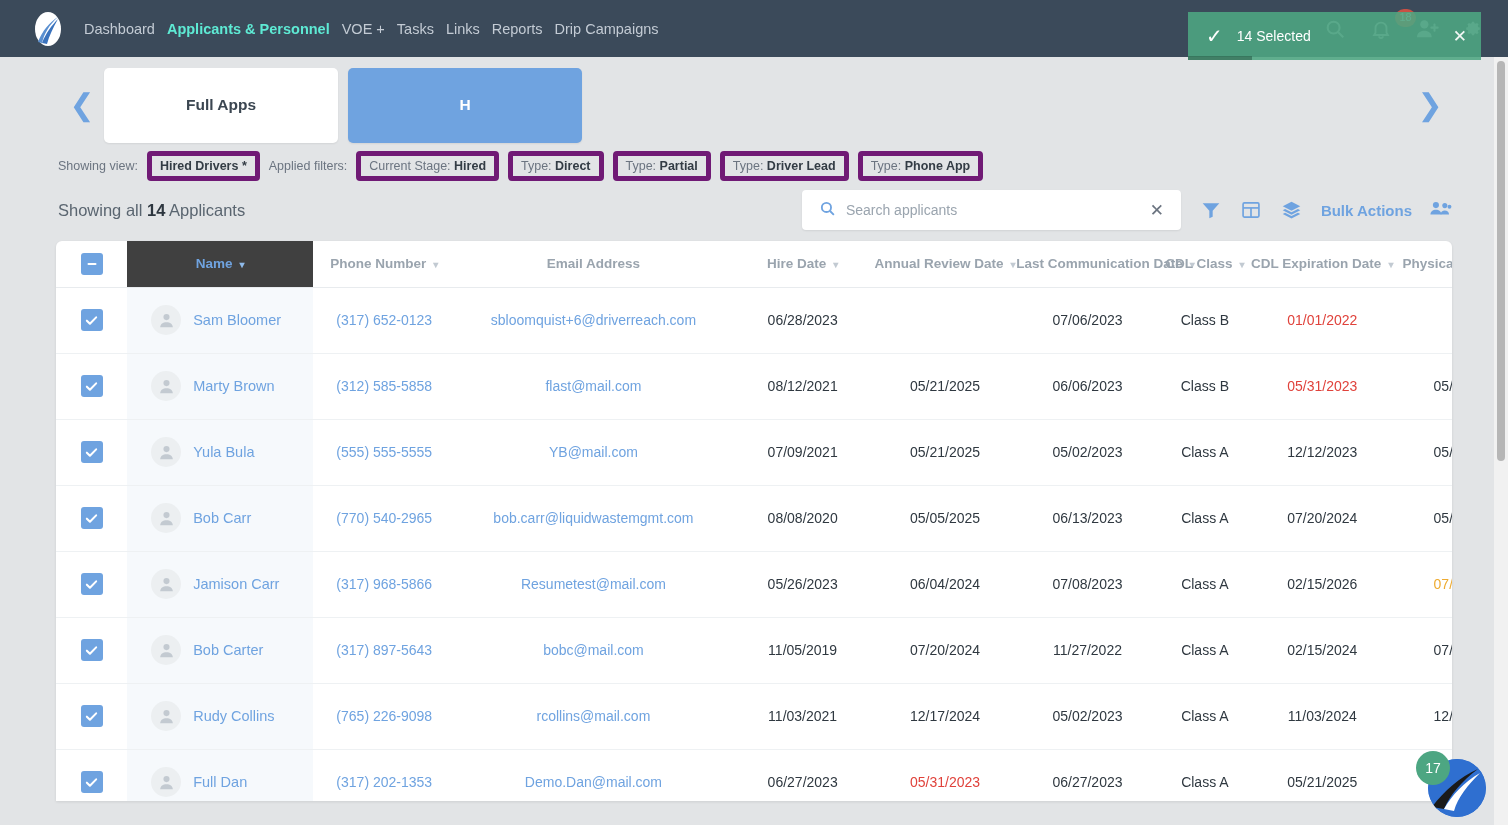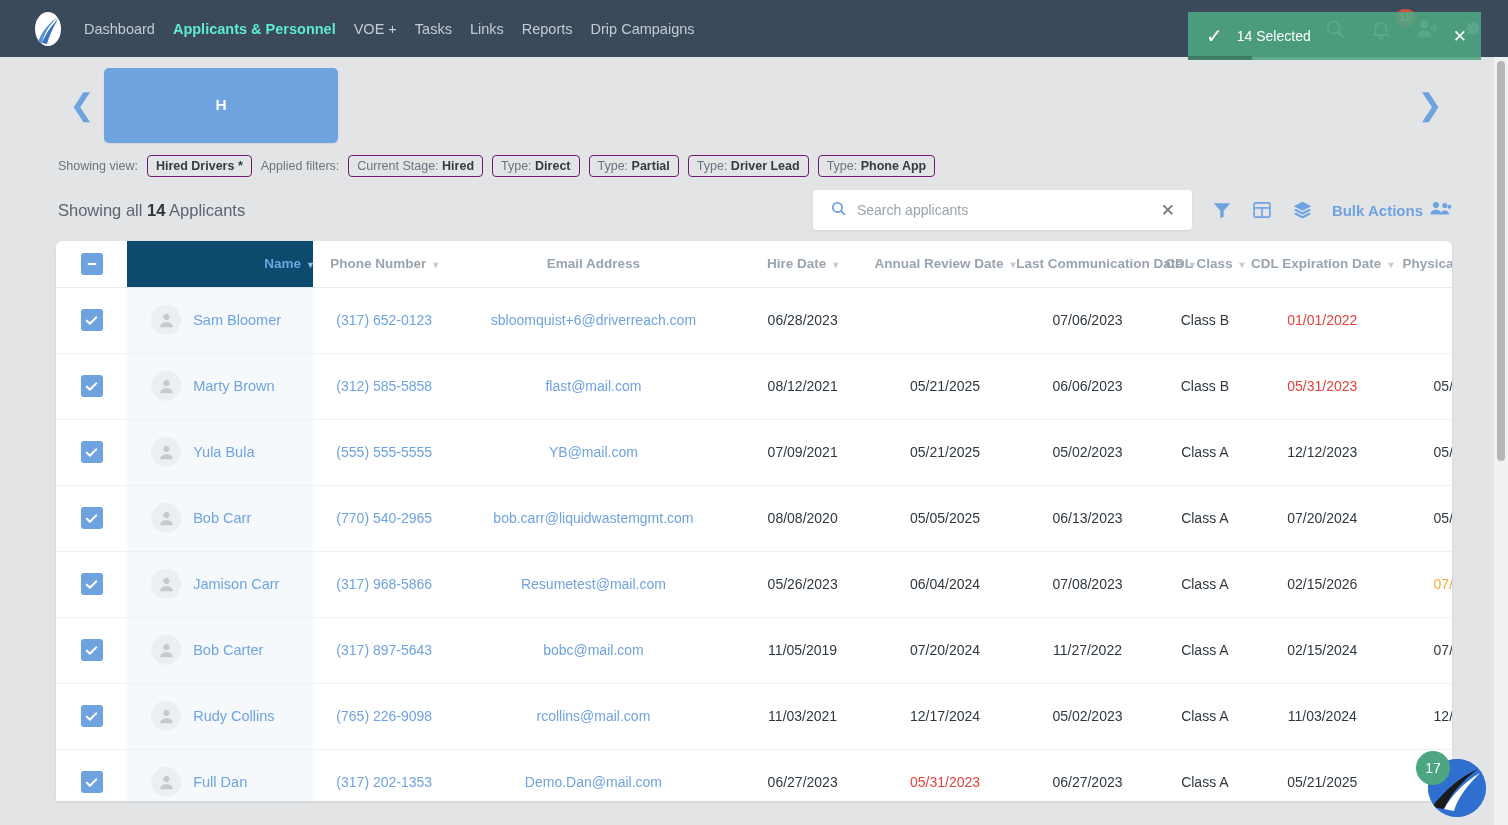--- a/index.html
+++ b/index.html
@@ -12,21 +12,21 @@
   body { position: relative; }
 
   
   .topnav {
     height: 57px; background: #3b4a5a;
     display: flex; align-items: center;
     padding: 0 14px 0 28px;
     position: relative; z-index: 5;
   }
   .logo { width: 40px; height: 40px; position: relative; flex: 0 0 auto; margin-right: 16px; }
-  .nav-links { display: flex; align-items: center; gap: 18px; }
+  .nav-links { display: flex; align-items: center; gap: 12px; }
   .nav-link {
     color: #c3cbd4; font-size: 14.5px; text-decoration: none;
     white-space: nowrap; cursor: pointer;
   }
   .nav-link.active { color: #5eead4; font-weight: bold; }
   .nav-right {
     margin-left: auto; display: flex; align-items: center; gap: 24px;
     padding-right: 10px; position: relative;
   }
   .nav-icon { width: 22px; height: 22px; position: relative; cursor: pointer; opacity: .85; }
@@ -74,21 +74,21 @@
   }
   .stage-tab.active { background: #6fa3e0; color: #fff; }
 
   
   .filter-row {
     display: flex; align-items: center; gap: 9px;
     padding: 0 0 0 58px; height: 26px; font-size: 12.5px;
   }
   .filter-label { color: #6b7480; }
   .chip {
-    border: 1px solid #701a75; border-radius: 4px;
+    border: 5px solid #701a75; border-radius: 4px;
     padding: 3px 8px; font-size: 12.5px; color: #6b7480;
     background: transparent; cursor: pointer; white-space: nowrap;
   }
   .chip b { color: #333c45; font-weight: bold; }
   .chip.view { color: #333c45; font-weight: bold; }
 
   
   .controls {
     display: flex; align-items: center;
     padding: 0 56px 0 58px; height: 62px;
@@ -104,38 +104,38 @@
   .search-input {
     border: none; outline: none; flex: 1; font-size: 14px;
     color: #4a5560; font-family: inherit; margin-left: 10px;
     background: transparent;
   }
   .search-input::placeholder { color: #9aa4ae; }
   .search-clear { color: #6b7480; font-size: 17px; cursor: pointer; }
   .tool-icon { cursor: pointer; width: 20px; height: 20px; }
   .bulk-actions {
     color: #6fa3e0; font-size: 15px; font-weight: bold;
-    display: flex; align-items: center; gap: 7px; cursor: pointer;
+    display: flex; align-items: center; gap: 18px; cursor: pointer;
     white-space: nowrap;
   }
 
   
   .table-wrap {
     margin-left: 56px; width: 1396px; height: 560px;
     background: #fff; border-radius: 6px 6px 0 0;
     overflow: hidden; position: relative;
     box-shadow: 0 1px 3px rgba(0,0,0,0.09);
   }
   table { border-collapse: collapse; width: 1480px; table-layout: fixed; }
   th {
     height: 46px; font-size: 13.5px; color: #9aa4ae; font-weight: bold;
     text-align: center; border-bottom: 1px solid #e8ebee;
     white-space: nowrap; padding: 0; cursor: pointer;
   }
-  th.name-col { color: #6fa3e0; background: #0c4a6e; text-align: right; }
+  th.name-col { color: #6fa3e0; background: #404040; }
   td {
     height: 66px; font-size: 14px; color: #2f3840; text-align: center;
     border-bottom: 1px solid #eef1f3; padding: 0; white-space: nowrap;
   }
   td.name-cell { background: #f6f9fc; }
   .cw { width: 64px; }
   .nw { width: 167px; }
   .pw { width: 128px; }
   .ew { width: 248px; }
   .dw { width: 128px; }
@@ -240,20 +240,21 @@
 <div class="toast">
   <span class="toast-check">✓</span>
   <span class="toast-text">14 Selected</span>
   <span class="toast-close">✕</span>
   <div class="toast-progress"></div>
 </div>
 
 <div class="stage-bar">
   <div class="chev">❮</div>
   <div class="stage-scroll">
+    <div class="stage-tab">Full Apps</div>
     <div class="stage-tab active">H</div>
   </div>
   <div class="chev right">❯</div>
 </div>
 
 <div class="filter-row">
   <span class="filter-label">Showing view:</span>
   <span class="chip view">Hired Drivers *</span>
   <span class="filter-label">Applied filters:</span>
   <span class="chip"><span>Current Stage:</span> <b>Hired</b></span>

